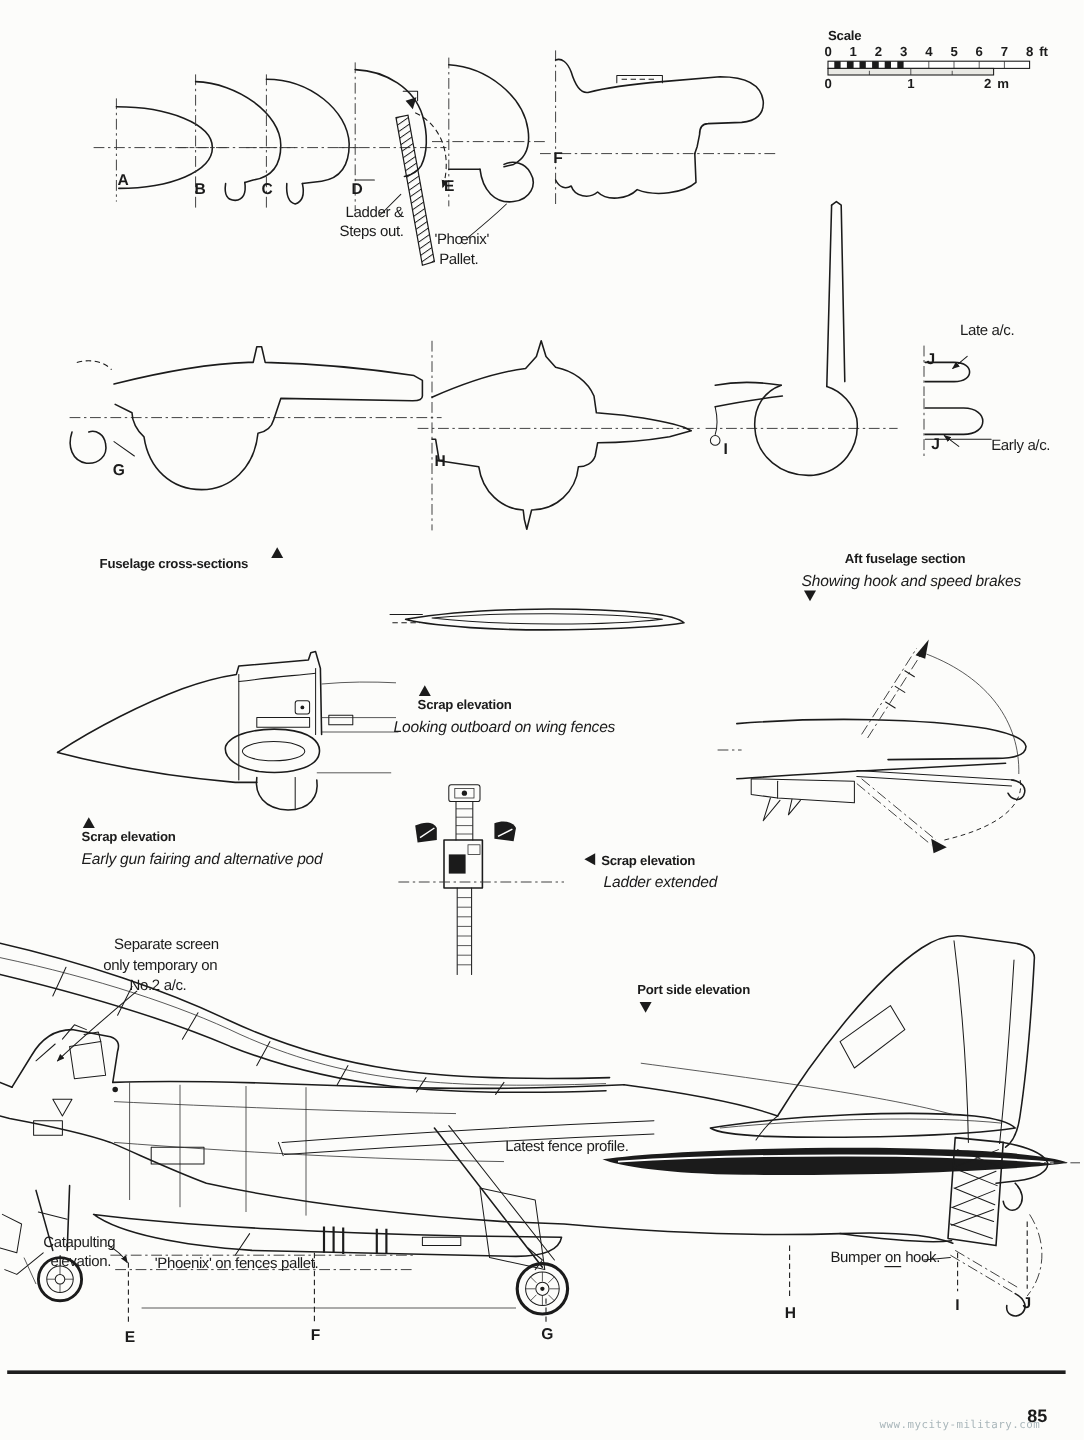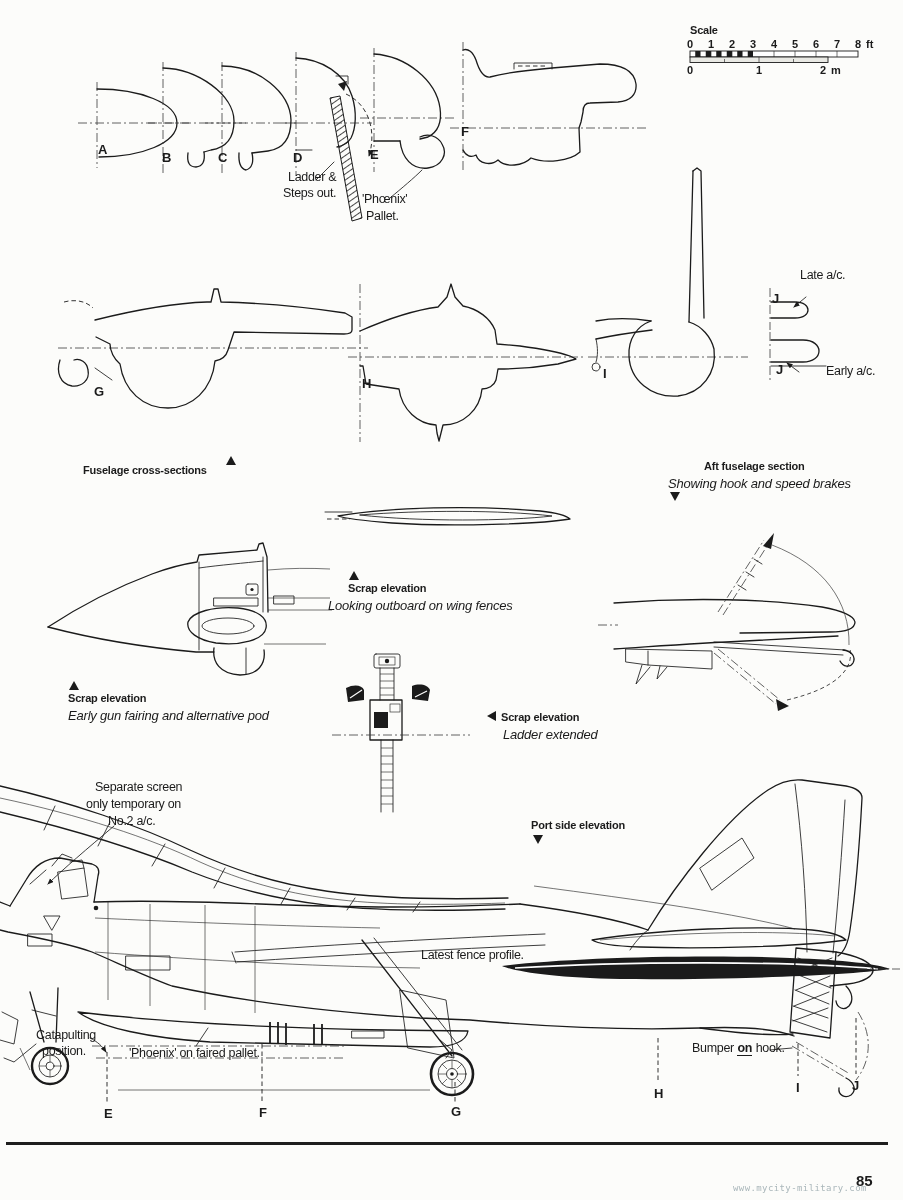--- a/index.html
+++ b/index.html
@@ -19,21 +19,21 @@
   .ital{font-size:13px;font-style:italic;letter-spacing:-0.2px;}
   .num{font-size:11px;font-weight:bold;}
   .tri-up{width:0;height:0;border-left:5px solid transparent;border-right:5px solid transparent;border-bottom:9px solid #1b1b1b;}
   .tri-down{width:0;height:0;border-left:5px solid transparent;border-right:5px solid transparent;border-top:9px solid #1b1b1b;}
   .tri-left{display:inline-block;width:0;height:0;border-top:5px solid transparent;border-bottom:5px solid transparent;border-right:9px solid #1b1b1b;margin-right:5px;}
   .rule{position:absolute;left:6px;top:1142px;width:882px;height:3px;background:#1e1e1e;}
   .wm{position:absolute;left:733px;top:1183px;font-family:"DejaVu Sans Mono",monospace;font-size:9px;color:#a9b6ba;letter-spacing:0.4px;}
   .pn{position:absolute;left:856px;top:1172px;font-size:15px;font-weight:bold;}
   .bumper span{margin-right:3.5px;}
   .bumper span:last-child{margin-right:12px;}
-  .u{border-bottom:1.3px solid #1b1b1b;font-weight:bold;}
+  .u{border-bottom:1.3px solid #1b1b1b;}
 </style>
 </head>
 <body>
 
 <div class="page">
 
 <svg width="903" height="1200" viewBox="0 0 903 1200">
   <defs>
     <marker id="arw" markerWidth="9" markerHeight="8" refX="6.5" refY="3" orient="auto">
       <path d="M0,0L7.5,3L0,6Z" fill="#1b1b1b"></path>
@@ -381,23 +381,23 @@
 <div class="lbl hand" style="left:95px;top:780px;">Separate screen</div>
 <div class="lbl hand" style="left:86px;top:797px;">only temporary on</div>
 <div class="lbl hand" style="left:108px;top:814px;text-align:center;">No.2 a/c.</div>
 
 <div class="lbl cap" style="left:531px;top:819px;">Port side elevation</div>
 <div class="tri-down lbl" style="left:533px;top:835px;"></div>
 
 <div class="lbl hand" style="left:421px;top:912px;margin-top:36px;">Latest fence profile.</div>
 
 <div class="lbl hand" style="left:36px;top:1028px;">Catapulting</div>
-<div class="lbl hand" style="left:42px;top:1044px;">position.</div>
-
-<div class="lbl hand" style="left:129px;top:1046px;">'Phoenix' on faired pallet.</div>
+<div class="lbl hand" style="left:42px;top:1044px;">elevation.</div>
+
+<div class="lbl hand" style="left:129px;top:1046px;">'Phoenix' on fences pallet.</div>
 
 <div class="lbl hand bumper" style="left:692px;top:1041px;"><span>Bumper</span><span class="u">on</span><span>hook.</span></div>
 
 <div class="lbl hand13" style="left:104px;top:1106px;">E</div>
 <div class="lbl hand13" style="left:259px;top:1105px;">F</div>
 <div class="lbl hand13" style="left:451px;top:1104px;">G</div>
 <div class="lbl hand13" style="left:654px;top:1086px;">H</div>
 <div class="lbl hand13" style="left:796px;top:1080px;">I</div>
 <div class="lbl hand13" style="left:852px;top:1078px;">J</div>
 

